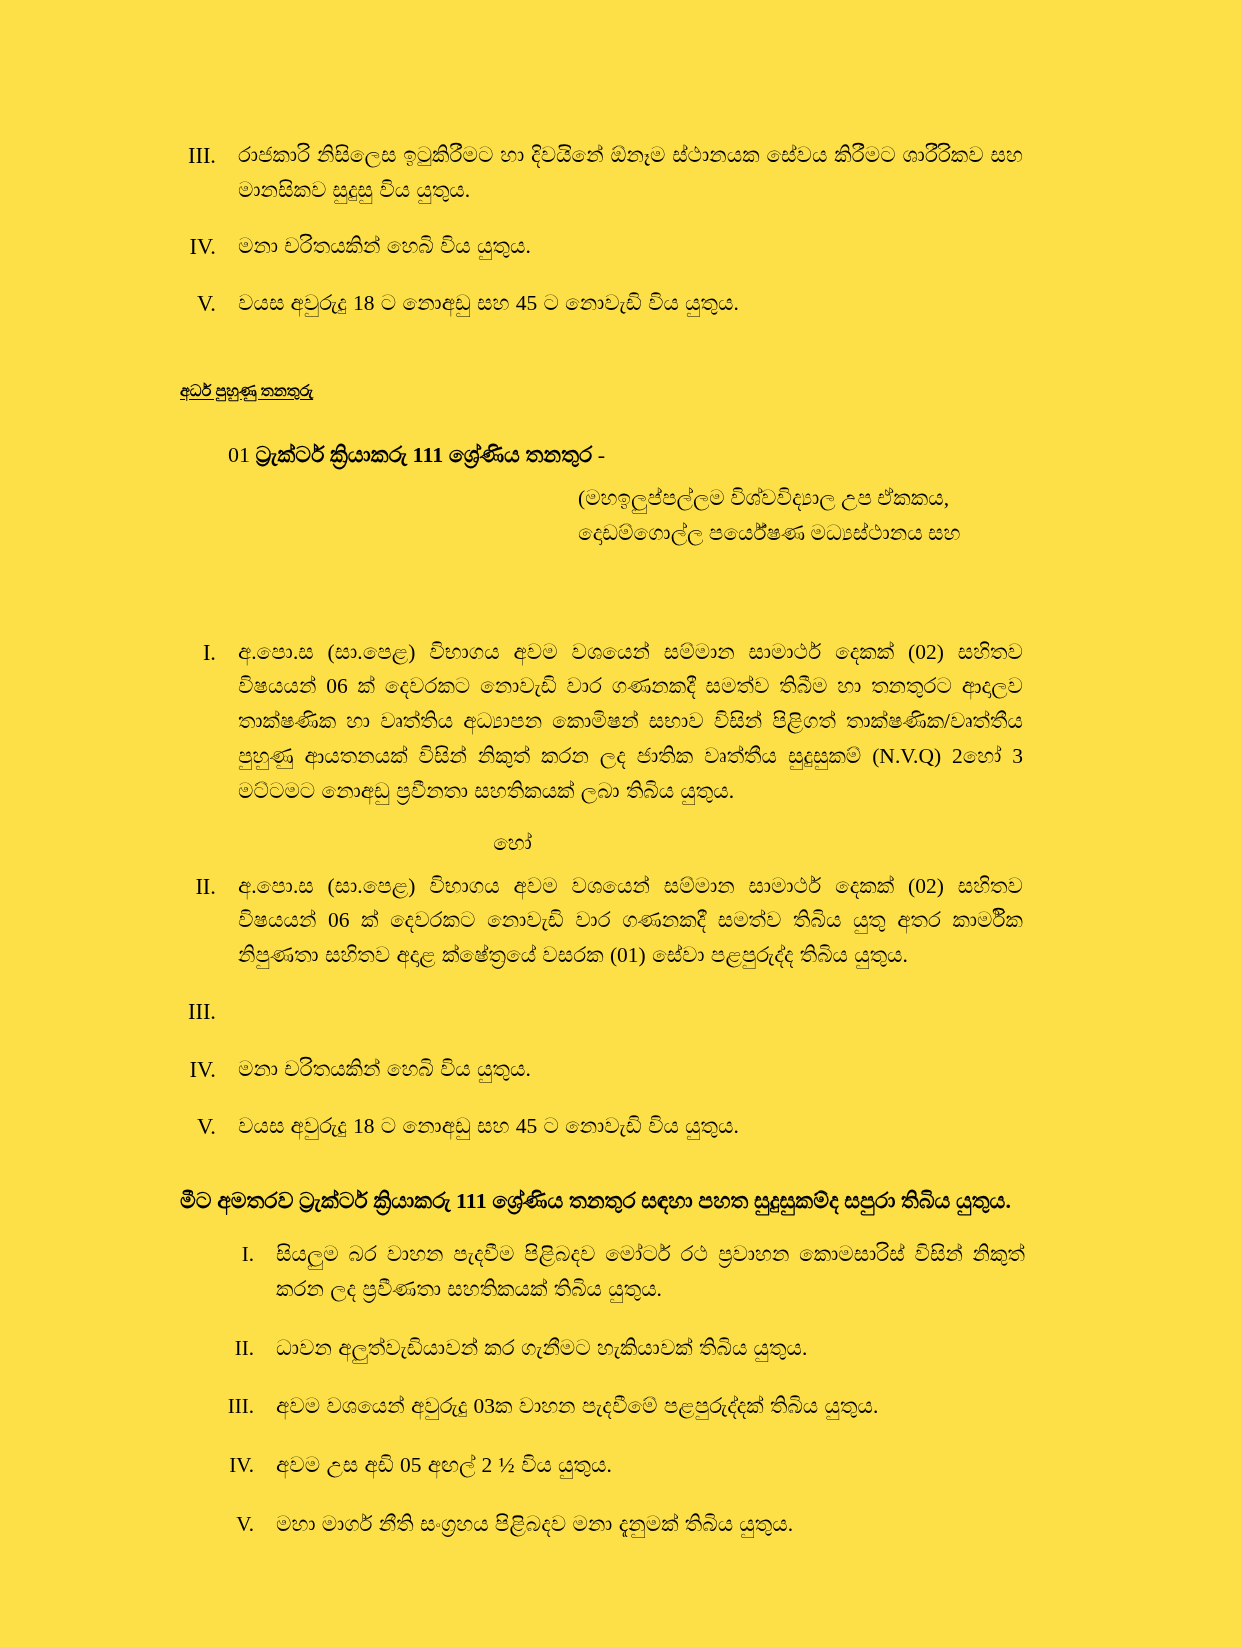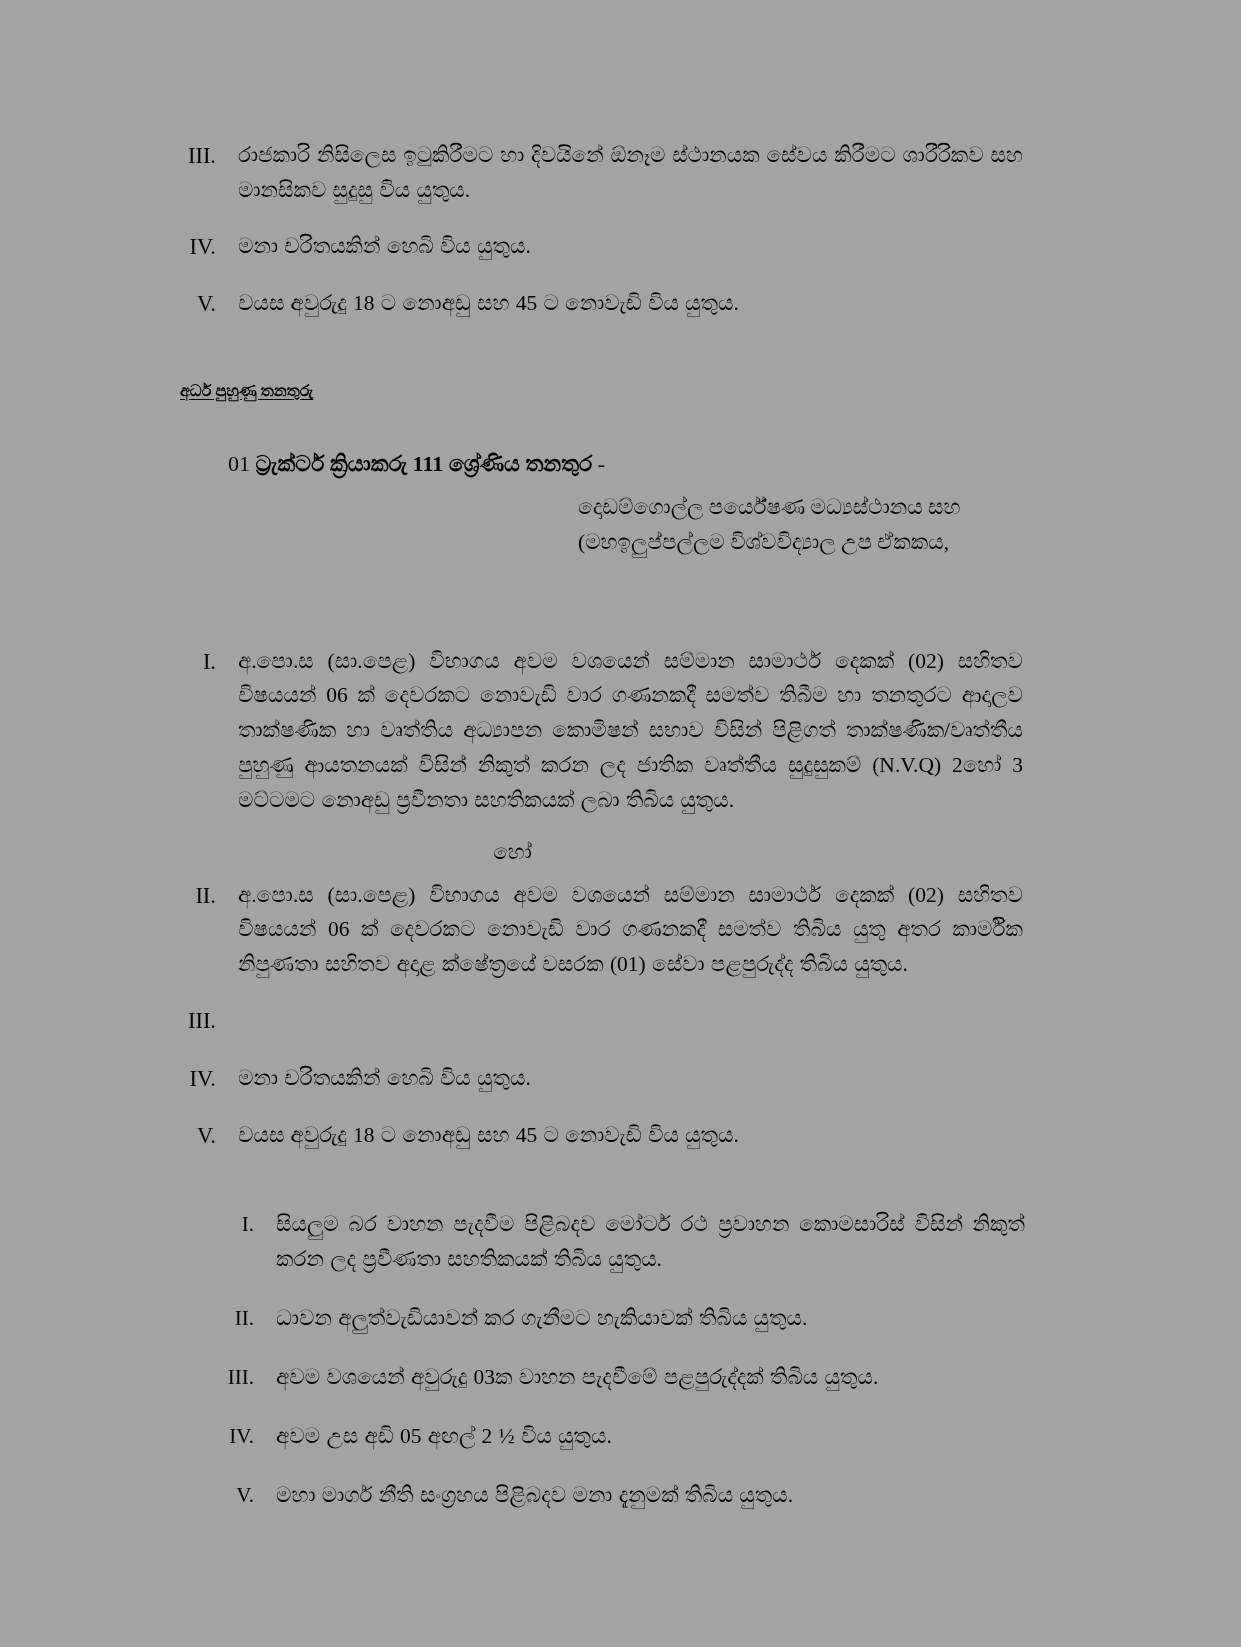--- a/index.html
+++ b/index.html
@@ -12,21 +12,21 @@
   body {
     font-family: "Liberation Serif", "DejaVu Serif", serif;
     color: #000000;
   }
 
   .page {
     position: relative;
     width: 1241px;
     height: 1647px;
     margin: 0 auto;
-    background: #a3a3a3;
+    background: #fde047;
     box-sizing: border-box;
     padding: 138px 180px 40px 180px;
     overflow: hidden;
   }
 
   .doc-body {
     width: 845px;
     font-size: 21.5px;
     line-height: 1.62;
   }
@@ -83,21 +83,21 @@
     font-size: 16px;
   }
 
   .section-gap-lg { height: 40px; }
   .section-gap-md { height: 28px; }
   .section-gap-sm { height: 16px; }
 
   
   .post-block {
     padding-left: 48px;
-    margin-top: 12px;
+    margin-top: 3px;
   }
 
   .post-title {
     font-size: 22px;
   }
   .post-title .post-num,
   .post-title .post-sep {
     font-weight: normal;
   }
   .post-title .post-name {
@@ -167,22 +167,22 @@
 
     <div class="section-gap-md"></div>
 
     <div class="post-block">
       <div class="post-title">
         <span class="post-num">01</span>
         <span class="post-name">ට්‍රැක්ටර් ක්‍රියාකරු 111 ශ්‍රේණිය තනතුර</span>
         <span class="post-sep">-</span>
       </div>
       <div class="post-places">
+        <span class="pl-line">(මහඉලුප්පල්ලම විශ්වවිද්‍යාල උප ඒකකය,</span>
         <span class="pl-line">දොඩම්ගොල්ල පර්යේෂණ මධ්‍යස්ථානය සහ</span>
-        <span class="pl-line">(මහඉලුප්පල්ලම විශ්වවිද්‍යාල උප ඒකකය,</span>
       </div>
     </div>
 
     <div class="section-gap-lg"></div>
 
 
     <div class="section-gap-md"></div>
 
 
     <div class="section-gap-sm"></div>
@@ -209,20 +209,21 @@
         <span class="rn-text">මනා චරිතයකින් හෙබි විය යුතුය.</span>
       </li>
       <li class="rn-item">
         <span class="rn-marker">V.</span>
         <span class="rn-text">වයස අවුරුදු 18 ට නොඅඩු සහ 45 ට නොවැඩි විය යුතුය.</span>
       </li>
     </ul>
 
     <div class="section-gap-sm"></div>
 
+    <p class="note-bold">මීට අමතරව ට්‍රැක්ටර් ක්‍රියාකරු 111 ශ්‍රේණිය තනතුර සඳහා පහත සුදුසුකම්ද සපුරා තිබිය යුතුය.</p>
 
     <div class="section-gap-sm"></div>
 
     <ul class="rn-list list-sub">
       <li class="rn-item">
         <span class="rn-marker">I.</span>
         <span class="rn-text">සියලුම බර වාහන පැදවීම පිළිබදව මෝටර් රථ ප්‍රවාහන කොමසාරිස් විසින් නිකුත් කරන ලද ප්‍රවීණතා   සහතිකයක් තිබිය යුතුය.</span>
       </li>
       <li class="rn-item">
         <span class="rn-marker">II.</span>

